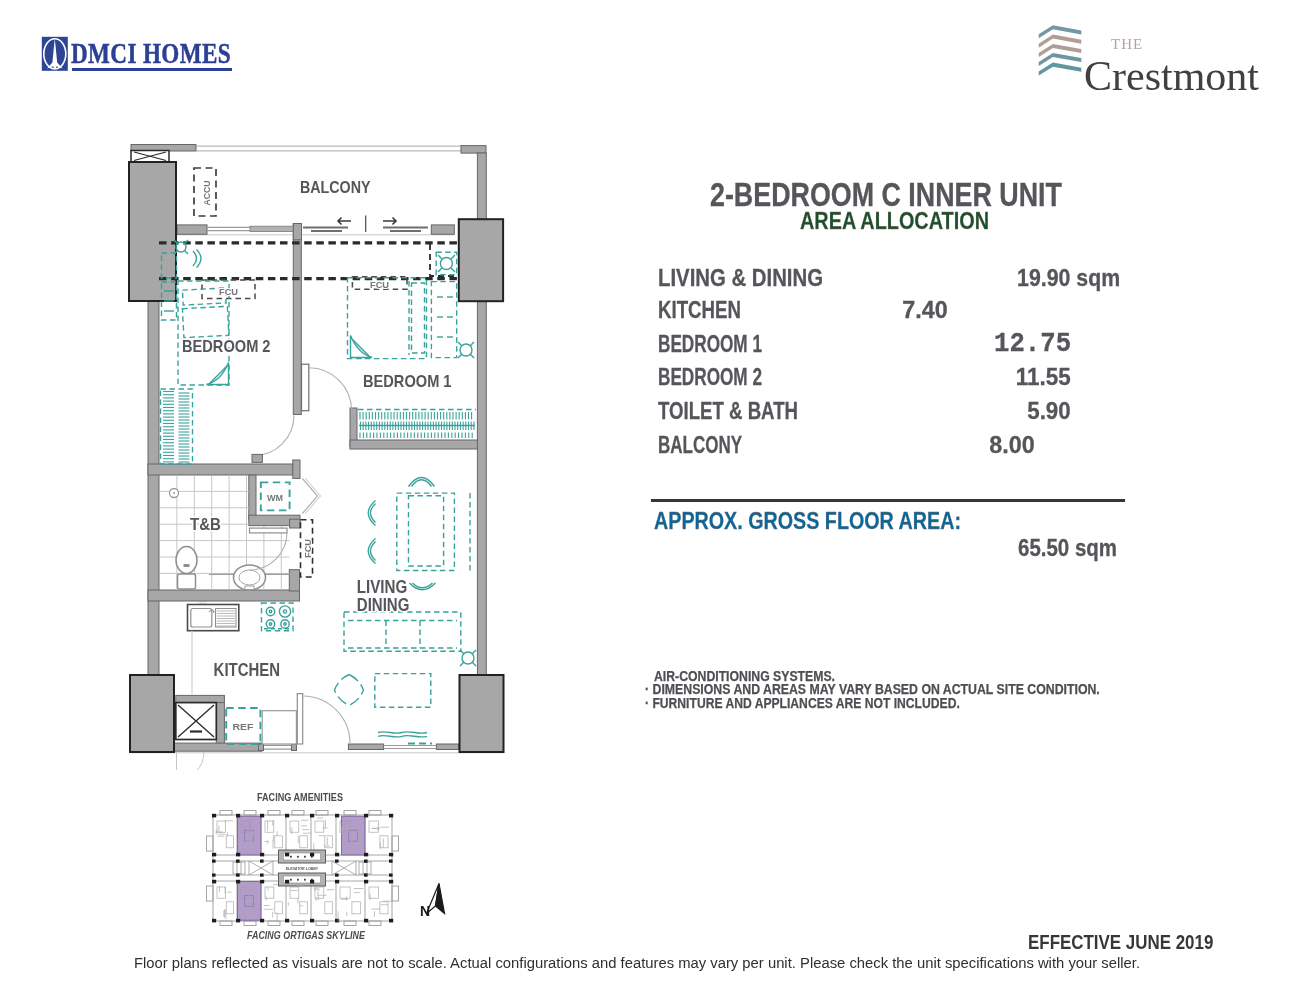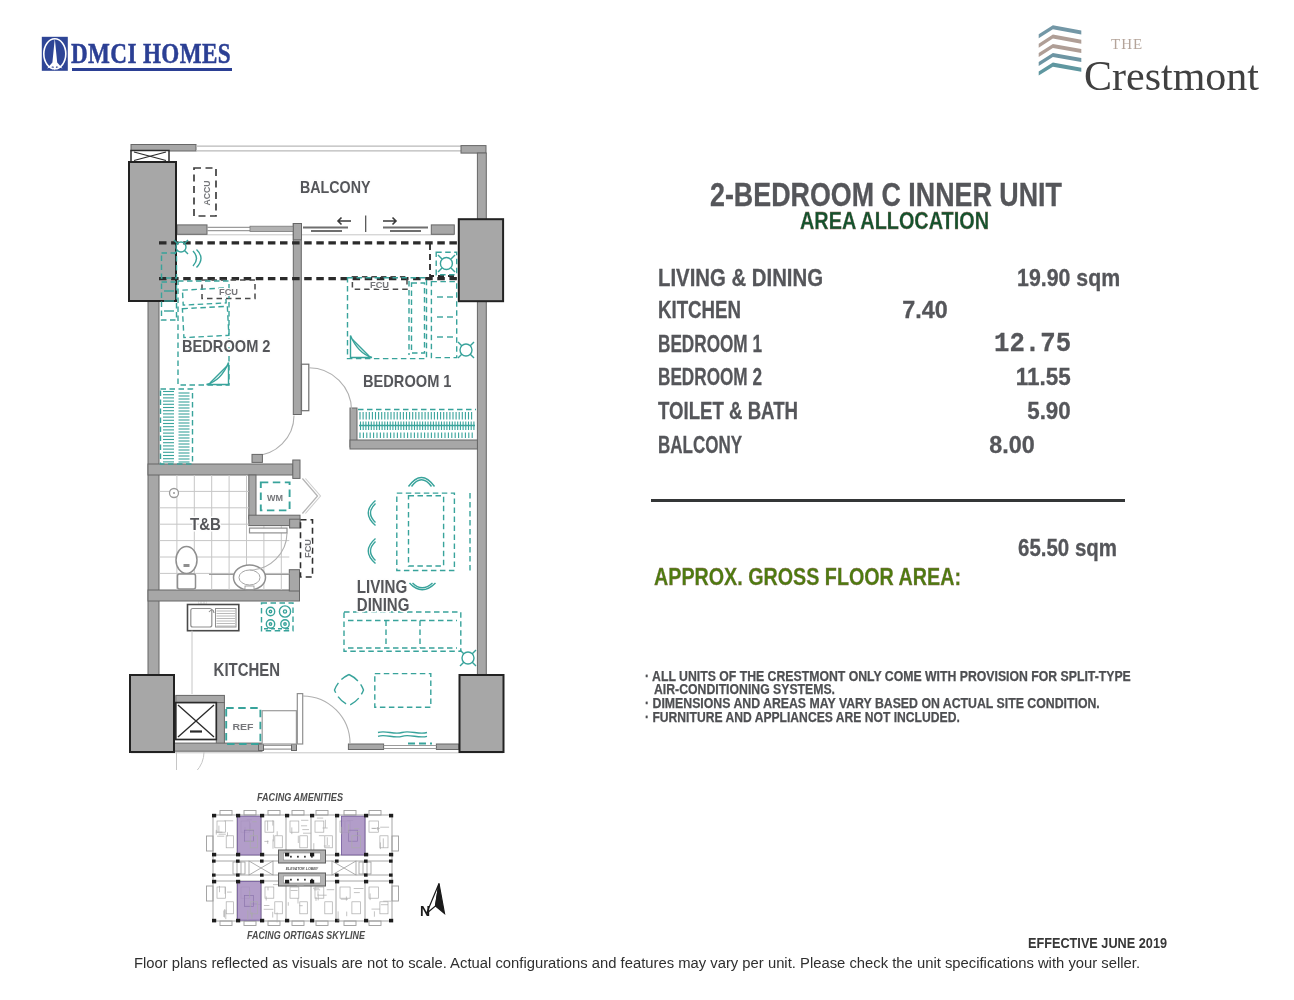--- a/index.html
+++ b/index.html
@@ -51,34 +51,33 @@
 <div class="abs lbl" style="left:658px;top:433.2px;font-size:24px;line-height:24px;"><span class="cond" style="transform:scaleX(0.7078);">BALCONY</span></div>
 <div class="abs lbl num" style="left:950px;top:265.5px;width:170px;font-size:24px;line-height:24px;text-align:right;"><span class="cond" style="transform:scaleX(0.8873);">19.90 sqm</span></div>
 <div class="abs lbl num" style="left:901px;top:297.6px;width:170px;font-size:24px;line-height:24px;text-align:left;"><span class="cond" style="transform:scaleX(0.9718);">7.40</span></div>
 <div class="abs lbl num" style="left:901px;top:331.7px;width:170px;font-size:28px;line-height:24px;text-align:right;font-family:Liberation Mono, monospace;"><span class="cond" style="transform:scaleX(0.9157);">12.75</span></div>
 <div class="abs lbl num" style="left:901px;top:365px;width:170px;font-size:24px;line-height:24px;text-align:right;"><span class="cond" style="transform:scaleX(0.9364);">11.55</span></div>
 <div class="abs lbl num" style="left:901px;top:399.1px;width:170px;font-size:24px;line-height:24px;text-align:right;"><span class="cond" style="transform:scaleX(0.9311);">5.90</span></div>
 <div class="abs lbl num" style="left:865px;top:433.2px;width:170px;font-size:24px;line-height:24px;text-align:right;"><span class="cond" style="transform:scaleX(0.9739);">8.00</span></div>
 
 <div class="abs" style="left:651px;top:499px;width:474px;height:3.4px;background:#343637;"></div>
 
-<div class="abs" id="gross" style="left:654px;top:566px;font-size:23px;line-height:23px;color:#4d7c0f;font-weight:bold;"><span class="cond" style="transform:scaleX(0.8570);">APPROX. GROSS FLOOR AREA:</span></div>
+<div class="abs" id="gross" style="left:654px;top:510px;font-size:23px;line-height:23px;color:#0369a1;font-weight:bold;"><span class="cond" style="transform:scaleX(0.8570);">APPROX. GROSS FLOOR AREA:</span></div>
 <div class="abs lbl" id="grossval" style="left:1018px;top:537px;font-size:23px;line-height:23px;"><span class="cond" style="transform:scaleX(0.8899);">65.50 sqm</span></div>
 
 <div class="abs" id="bullets" style="left:645px;top:669.5px;font-size:14px;line-height:13.8px;color:#4e4f52;font-weight:bold;">
-  <div><span class="cond" style="transform:scaleX(0.8759);">· ALL UNITS OF THE CRESTMONT ONLY COME WITH PROVISION FOR SPLIT-TYPE</span></div>
   <div><span class="cond" style="margin-left:9px;transform:scaleX(0.8748);">AIR-CONDITIONING SYSTEMS.</span></div>
   <div><span class="cond" style="transform:scaleX(0.8787);">· DIMENSIONS AND AREAS MAY VARY BASED ON ACTUAL SITE CONDITION.</span></div>
   <div><span class="cond" style="transform:scaleX(0.8666);">· FURNITURE AND APPLIANCES ARE NOT INCLUDED.</span></div>
 </div>
 
-<div class="abs" style="left:996px;top:936px;font-size:15px;line-height:13px;color:#373737;font-weight:bold;padding-left:32px;"><span class="cond" style="transform:scaleX(0.8464);">EFFECTIVE JUNE 2019</span></div>
+<div class="abs" style="left:996px;top:936px;font-size:20px;line-height:13px;color:#373737;font-weight:bold;padding-left:32px;"><span class="cond" style="transform:scaleX(0.8464);">EFFECTIVE JUNE 2019</span></div>
 <div class="abs" style="left:134px;top:955px;font-size:14px;color:#2f2f2f;"><span class="cond" style="transform:scaleX(1.0579);">Floor plans reflected as visuals are not to scale. Actual configurations and features may vary per unit. Please check the unit specifications with your seller.</span></div>
 
-<div class="abs" style="left:257px;top:791px;font-size:10.5px;color:#4d4d4d;font-weight:bold;font-style:italic;"><span class="cond" style="transform:scaleX(0.8654);">FACING AMENITIES</span></div>
+<div class="abs" style="left:257px;top:791px;font-size:10.5px;color:#4d4d4d;font-weight:bold;"><span class="cond" style="transform:scaleX(0.8654);">FACING AMENITIES</span></div>
 <div class="abs" style="left:247px;top:929px;font-size:10.5px;color:#4d4d4d;font-weight:bold;font-style:italic;"><span class="cond" style="transform:scaleX(0.8510);">FACING ORTIGAS SKYLINE</span></div>
 
 <svg class="abs" style="left:110px;top:130px;" width="420" height="640" viewBox="110 130 420 640" id="plan">
 <style>
  .w{fill:#a7a7a7;stroke:#676767;stroke-width:1;}
  .wc{fill:#a7a7a7;stroke:#222222;stroke-width:2;}
  .t{stroke:#38a39b;fill:none;stroke-width:1.4;}
  .td{stroke:#38a39b;fill:none;stroke-width:1.4;stroke-dasharray:5.5 3.5;}
  .gl{stroke:#9b9b9b;fill:none;stroke-width:1.2;}
  .ll{stroke:#c6c6c6;fill:none;stroke-width:1;}

